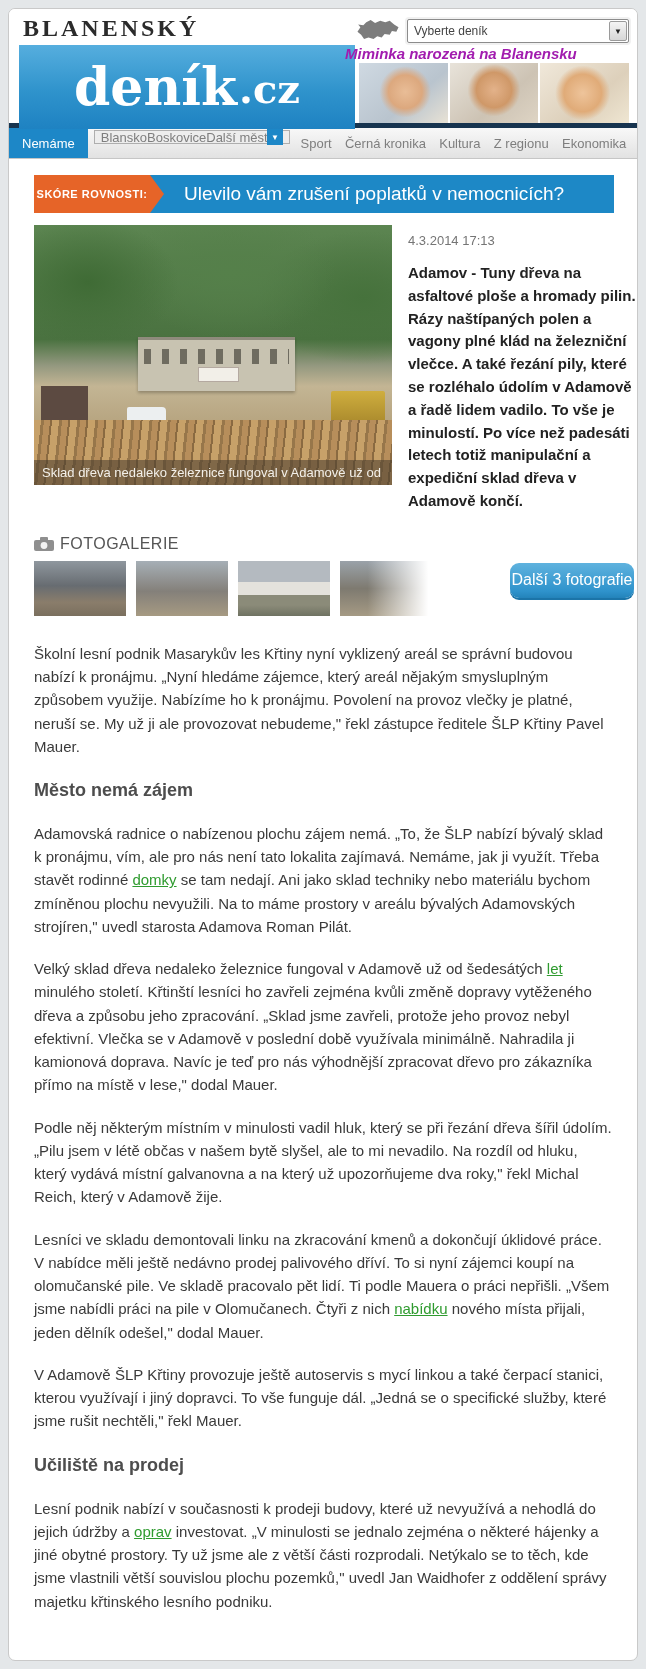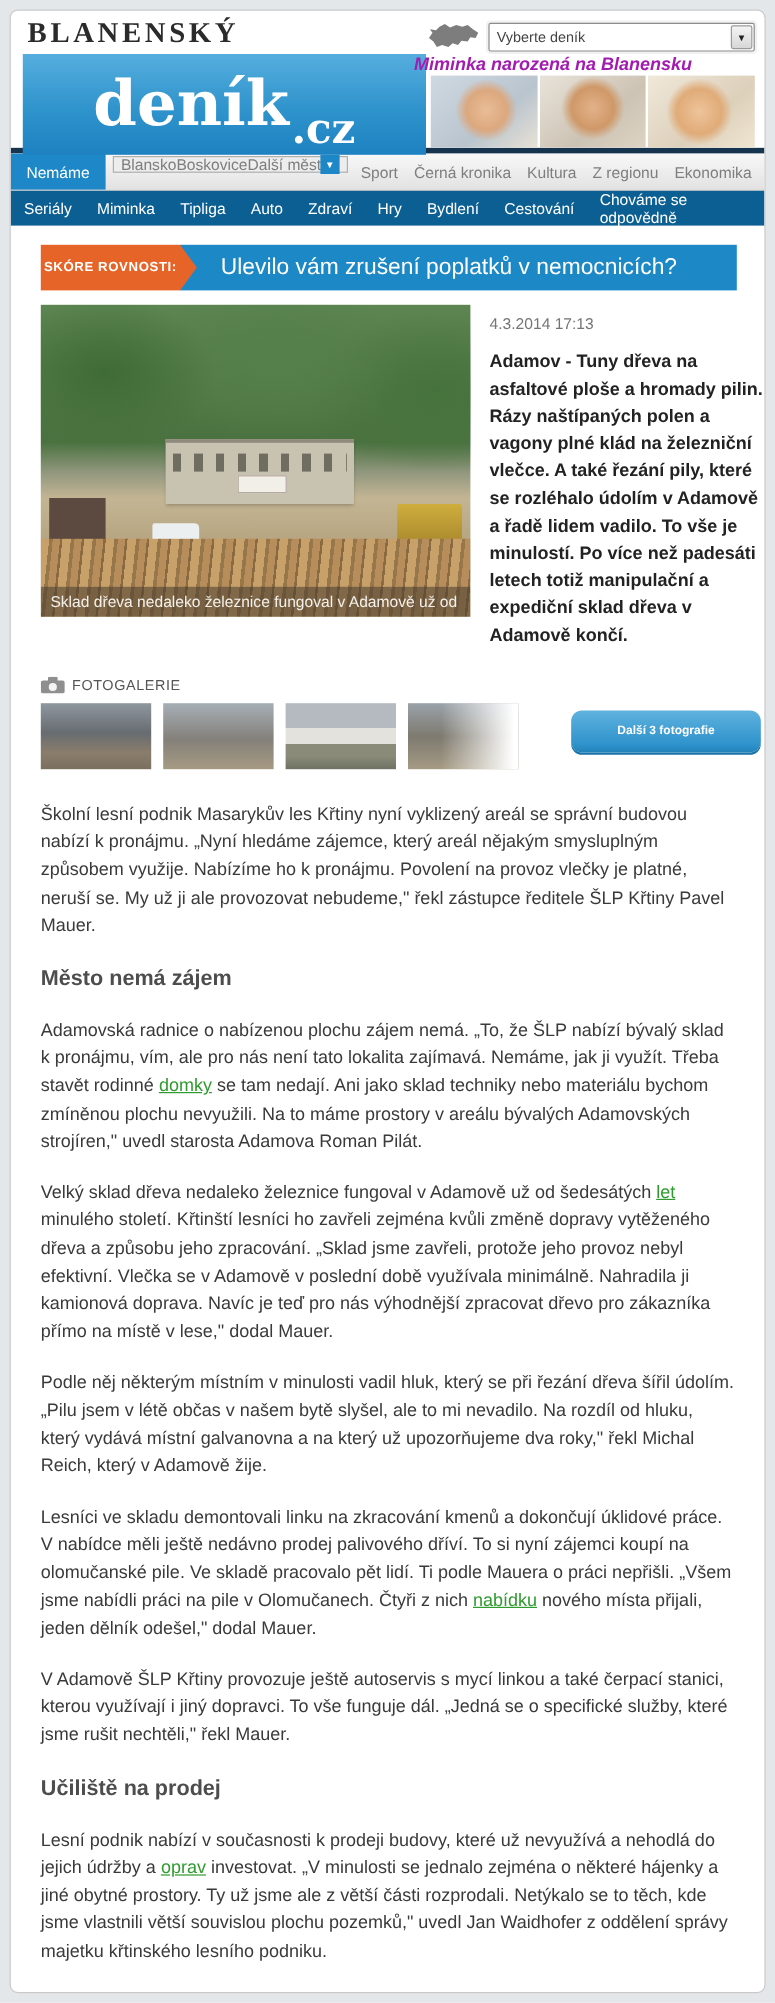--- a/index.html
+++ b/index.html
@@ -26,21 +26,21 @@
     position:absolute; left:10px; top:36px; width:336px; height:84px;
     background:linear-gradient(#56aede 0%, #2f93cc 55%, #1e82c2 100%);
     display:flex; align-items:center; justify-content:center; cursor:pointer;
   }
   .logo-main {
     font-family:"DejaVu Serif", serif; font-weight:bold;
     font-size:52px; color:#fff; line-height:1;
   }
   .logo-suffix {
     font-family:"DejaVu Serif", serif; font-weight:bold;
-    font-size:35px; color:#fff; margin-left:2px; line-height:1; align-self:flex-end; padding-bottom:4px;
+    font-size:40px; color:#fff; margin-left:2px; line-height:1; align-self:flex-end; padding-bottom:20px;
   }
   .map-icon { position:absolute; left:347px; top:8px; }
   .select-box {
     position:absolute; left:398px; top:10px; width:222px; height:24px;
     background:#fff; border:1px solid #8c8c8c; border-radius:2px;
     display:flex; align-items:center; cursor:pointer;
     box-shadow:0 0 0 2px #f1f1f1;
   }
   .select-value { flex:1; font-size:12px; color:#444; padding-left:6px; }
   .select-arrow-btn {
@@ -141,35 +141,34 @@
     position:absolute; left:0; bottom:0; width:100%;
     background:rgba(70,58,45,0.55); color:#f3f0ea; font-size:13px;
     padding:5px 8px; z-index:3;
   }
   .side-col { width:228px; margin-left:16px; }
   .date { font-size:13px; color:#757575; margin:8px 0 14px 0; }
   .lead { font-size:15px; font-weight:bold; color:#222; line-height:1.52; }
 
   
   .gallery { position:relative; margin:22px 0 0 25px; width:592px; }
-  .gallery-head { display:flex; align-items:center; gap:6px; color:#555; font-size:12px; letter-spacing:0.5px; }
+  .gallery-head { display:flex; align-items:center; gap:6px; color:#555; font-size:16px; letter-spacing:0.5px; }
   .thumbs { display:flex; gap:10px; margin-top:8px; }
   .thumb { width:92px; height:55px; cursor:pointer; position:relative; }
   .thumb1 { background:linear-gradient(#8f979e 0%, #676c71 45%, #8a7d6b 75%, #7a6f5e 100%); }
   .thumb2 { background:linear-gradient(#a6afb6 0%, #84807a 55%, #a69a82 100%); }
   .thumb3 { background:linear-gradient(#b4bac0 0% 38%, #e4e2dc 38% 62%, #8b8b79 62% 80%, #6f7262 100%); }
   .thumb4 { background:linear-gradient(#9aa2a9 0%, #7e7a70 50%, #a59a84 100%); }
   .thumb4::after { content:""; position:absolute; inset:0; background:linear-gradient(to right, rgba(255,255,255,0) 30%, #fff 96%); }
   .more-btn {
-    position:absolute; right:-8px; top:28px; width:158px; height:35px;
+    position:absolute; right:-8px; top:28px; width:124px; height:35px;
     background:linear-gradient(#5fb2de,#2f93cc 80%,#2383ba);
-    border:none; border-radius:9px; color:#fff; font-size:10px;
+    border:none; border-radius:9px; color:#fff; font-size:16px;
     font-family:"Liberation Sans", sans-serif; cursor:pointer;
     box-shadow:0 2px 0 #1b74a8;
-    font-weight:bold;
   }
 
   
   .body-text { padding:26px 25px 0 25px; font-size:15px; line-height:1.55; color:#3a3a3a; }
   .body-text p { margin-bottom:19px; }
   .body-text h2 { font-size:18px; color:#4d4d4d; margin:6px 0 17px 0; }
   a.green { color:#2f9b2f; text-decoration:underline; cursor:pointer; }
 </style>
 </head>
 <body>
@@ -211,31 +210,20 @@
     </div>
     <div class="nav1-rest">
       <span>Sport</span>
       <span>Černá kronika</span>
       <span>Kultura</span>
       <span>Z regionu</span>
       <span>Ekonomika</span>
     </div>
   </div>
 
-  <div class="nav2">
-    <span>Seriály</span>
-    <span>Miminka</span>
-    <span>Tipliga</span>
-    <span>Auto</span>
-    <span>Zdraví</span>
-    <span>Hry</span>
-    <span>Bydlení</span>
-    <span>Cestování</span>
-    <span>Chováme se odpovědně</span>
-  </div>
 
   <div class="banner">
     <div class="banner-left">SKÓRE ROVNOSTI:</div>
     <div class="banner-right">Ulevilo vám zrušení poplatků v nemocnicích?</div>
   </div>
 
 
   <div class="top-row">
     <div class="photo">
       <div class="building">

